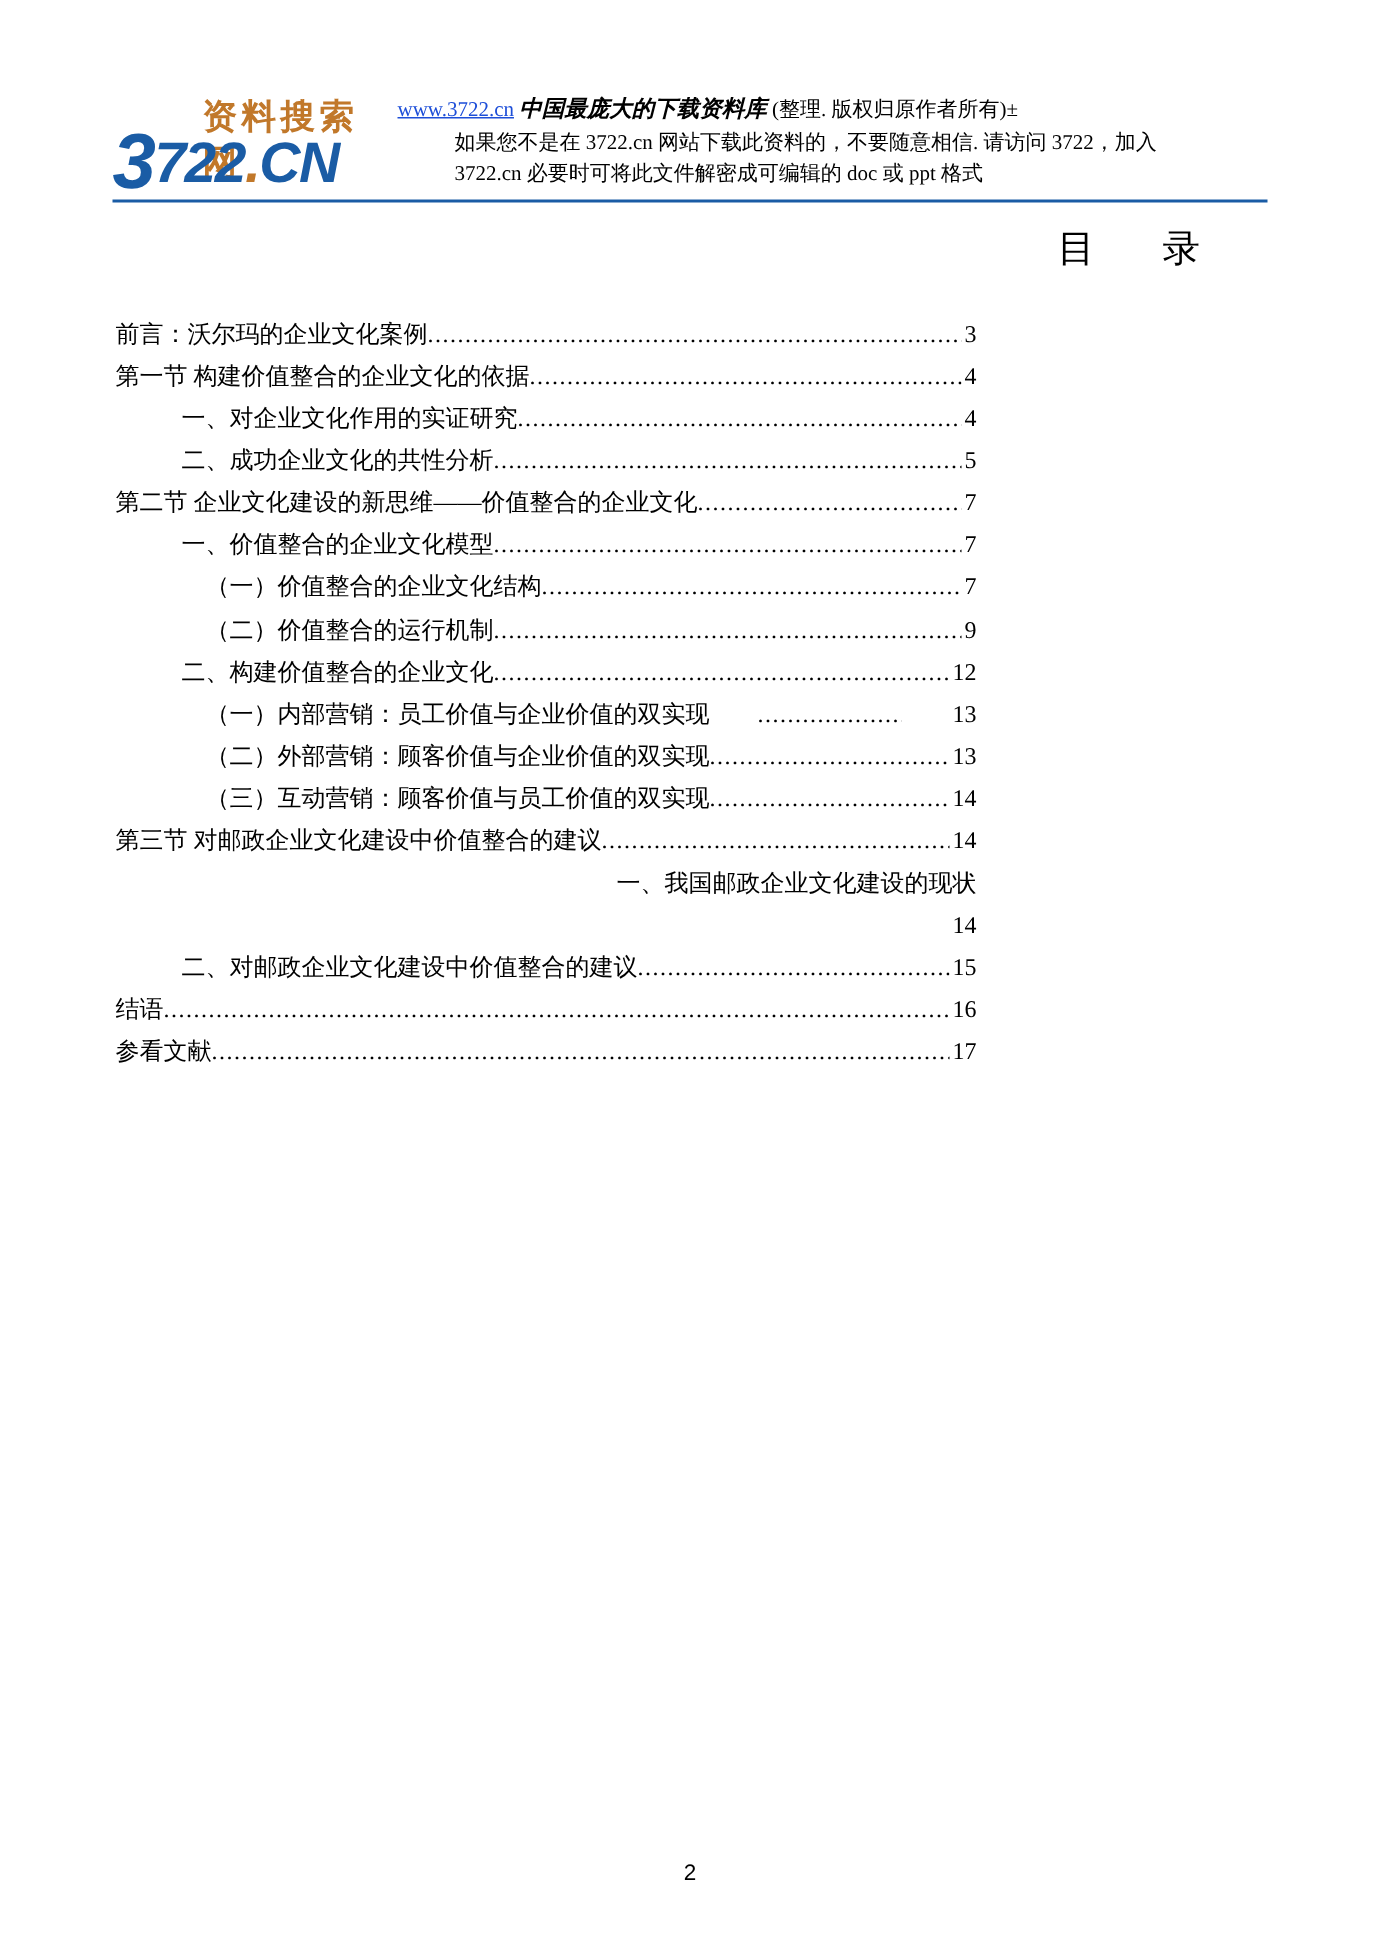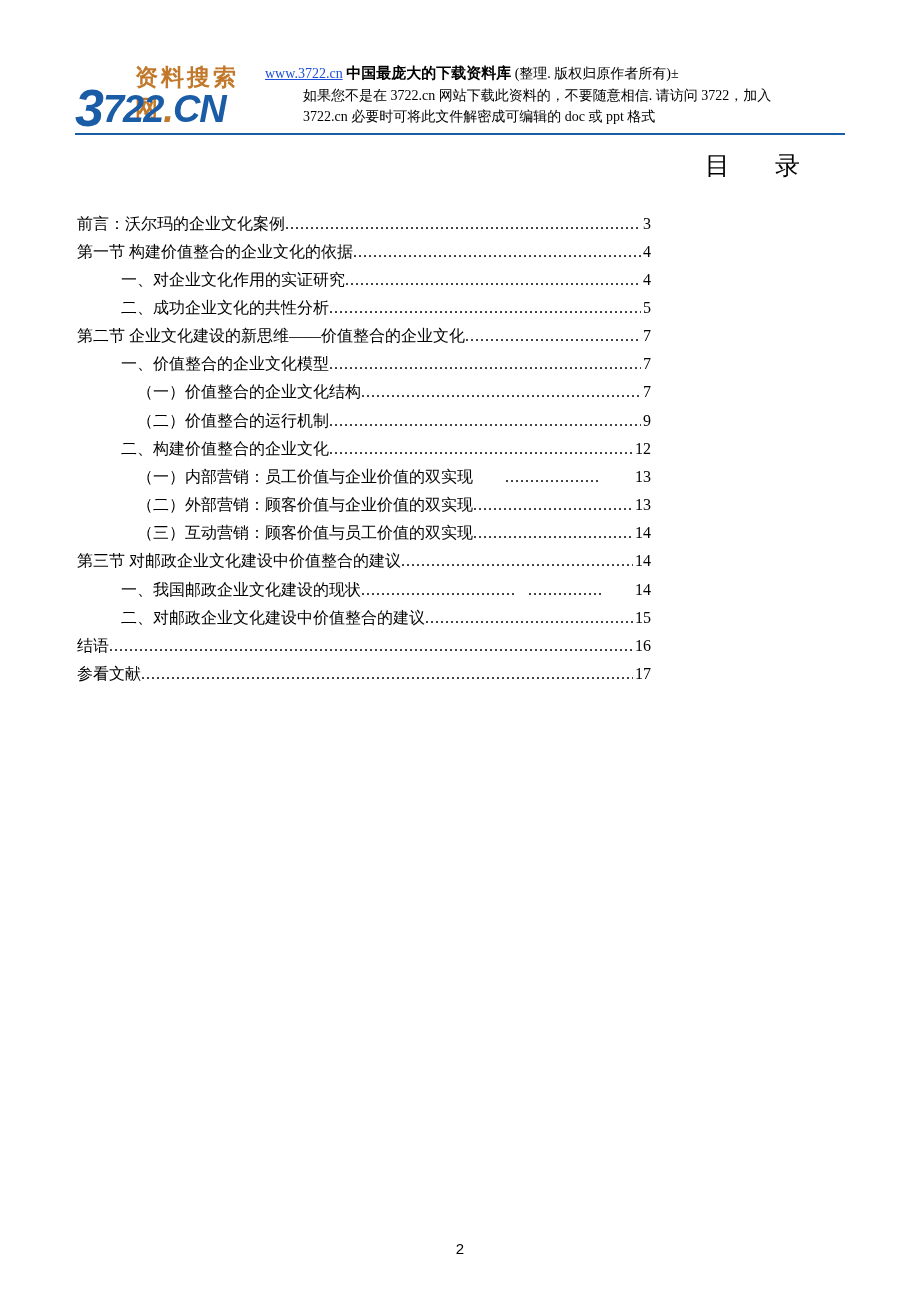--- a/index.html
+++ b/index.html
@@ -63,20 +63,21 @@
       padding-top: 2px;
     }
     .header-link {
       color: #1d4ed8;
       text-decoration: underline;
       font-family: Liberation Serif, serif;
     }
     .header-title {
       font-weight: bold;
       font-size: 15px;
+      font-style: italic;
     }
     .header-rest {
       font-size: 14px;
     }
     .header-line2, .header-line3 {
       padding-left: 38px;
       font-size: 14px;
     }
     .divider {
       border: none;
@@ -219,21 +220,21 @@
     <div class="toc-row" style="max-width: 574px;">
       <span class="toc-label indent-2">（三）互动营销：顾客价值与员工价值的双实现</span>
       <span class="toc-dots"></span>
       <span class="toc-page">14</span>
     </div>
     <div class="toc-row" style="max-width: 574px;">
       <span class="toc-label indent-0">第三节   对邮政企业文化建设中价值整合的建议</span>
       <span class="toc-dots"></span>
       <span class="toc-page">14</span>
     </div>
-    <div class="toc-row" style="max-width: 574px;">
+    <div class="toc-row" style="max-width: 574px; flex-direction: column;">
       <span class="toc-label indent-1">一、我国邮政企业文化建设的现状</span>
       <span class="toc-dots" style="max-width: 155px;"></span>
       <span style="width: 12px; flex-shrink: 0;"></span>
       <span class="toc-dots" style="max-width: 75px;"></span>
       <span class="toc-page-nodots">14</span>
     </div>
     <div class="toc-row" style="max-width: 574px;">
       <span class="toc-label indent-1">二、对邮政企业文化建设中价值整合的建议</span>
       <span class="toc-dots"></span>
       <span class="toc-page">15</span>

